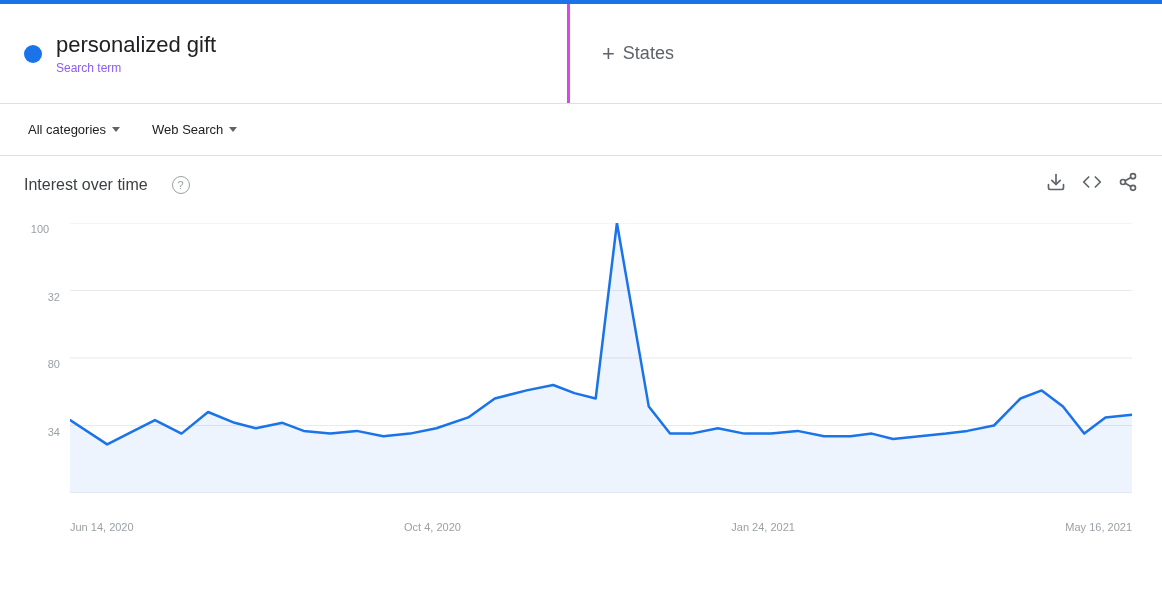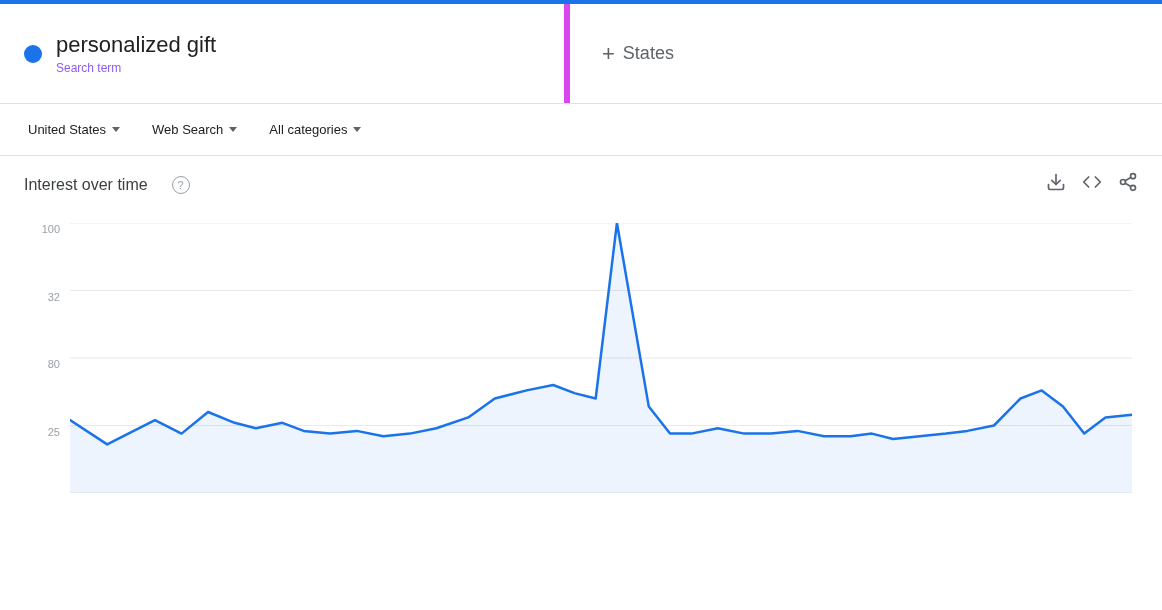--- a/index.html
+++ b/index.html
@@ -15,21 +15,21 @@
       display: flex;
       border-bottom: 1px solid #e0e0e0;
       height: 100px;
     }
 
     .search-term-left {
       display: flex;
       align-items: center;
       padding: 16px 24px;
       flex: 0 0 570px;
-      border-right: 6px solid #d946ef;
+      border-right: 3px solid #d946ef;
     }
 
     .blue-dot {
       width: 18px;
       height: 18px;
       border-radius: 50%;
       background: #1a73e8;
       margin-right: 14px;
       flex-shrink: 0;
     }
@@ -164,29 +164,25 @@
   <div class="compare-right">
     <button class="compare-btn">
       <span class="plus">+</span>
       <span>States</span>
     </button>
   </div>
 </div>
 
 <div class="filters-row">
   <button class="filter-btn">
-    <span>United States</span>
+    <span>All categories</span>
     <span class="chevron"></span>
   </button>
   <button class="filter-btn">
     <span>Web Search</span>
-    <span class="chevron"></span>
-  </button>
-  <button class="filter-btn">
-    <span>All categories</span>
     <span class="chevron"></span>
   </button>
 </div>
 
 <div class="interest-section">
   <div class="interest-header">
     <div class="interest-title">
       <h3>Interest over time</h3>
       <div class="help-icon">
         <span>?</span>
@@ -214,29 +210,35 @@
           <line x1="8.59" y1="13.51" x2="15.42" y2="17.49"></line>
           <line x1="15.41" y1="6.51" x2="8.59" y2="10.49"></line>
         </svg>
       </span>
     </div>
   </div>
 
   <div style="position:relative; padding: 10px 30px 50px 70px; height: 330px;">
     <div style="position:absolute; left:20px; top:10px; bottom:50px; display:flex; flex-direction:column-reverse; justify-content:space-between; width:40px;">
       <span style="font-size:11px;color:#9aa0a6;text-align:right;"></span>
-      <span style="font-size:11px;color:#9aa0a6;text-align:right;">25</span>
+      <span style="font-size:11px;color:#9aa0a6;text-align:right;">34</span>
       <span style="font-size:11px;color:#9aa0a6;text-align:right;">80</span>
       <span style="font-size:11px;color:#9aa0a6;text-align:right;">32</span>
-      <span style="font-size:11px;color:#9aa0a6;text-align:right;">100</span>
+      <span style="font-size:11px;color:#9aa0a6;text-align:center;">100</span>
     </div>
     <svg width="100%" height="270" style="display:block;" id="chart-svg" viewBox="0 0 1060 270" preserveAspectRatio="none">
 
       <line x1="0" y1="270" x2="1060" y2="270" stroke="#e8eaed" stroke-width="1"></line>
       <line x1="0" y1="202.5" x2="1060" y2="202.5" stroke="#e8eaed" stroke-width="1"></line>
       <line x1="0" y1="135" x2="1060" y2="135" stroke="#e8eaed" stroke-width="1"></line>
       <line x1="0" y1="67.5" x2="1060" y2="67.5" stroke="#e8eaed" stroke-width="1"></line>
       <line x1="0" y1="0" x2="1060" y2="0" stroke="#e8eaed" stroke-width="1"></line>
     <polygon points="0.0,270.0 0.0,197.1 37.1,221.4 63.6,207.9 84.8,197.1 111.3,210.6 137.8,189.0 164.3,199.8 185.5,205.2 212.0,199.8 233.2,207.9 259.7,210.6 286.2,207.9 312.7,213.3 339.2,210.6 365.7,205.2 397.5,194.4 424.0,175.5 455.8,167.4 482.3,162.0 503.5,170.1 524.7,175.5 545.9,0.0 577.7,183.6 598.9,210.6 620.1,210.6 646.6,205.2 673.1,210.6 699.6,210.6 726.1,207.9 752.6,213.3 779.1,213.3 800.3,210.6 821.5,216.0 848.0,213.3 874.5,210.6 895.7,207.9 922.2,202.5 948.7,175.5 969.9,167.4 991.1,183.6 1012.3,210.6 1033.5,194.4 1060.0,191.7 1060.0,270.0" fill="rgba(26,115,232,0.08)"></polygon>
         <polyline points="0.0,197.1 37.1,221.4 63.6,207.9 84.8,197.1 111.3,210.6 137.8,189.0 164.3,199.8 185.5,205.2 212.0,199.8 233.2,207.9 259.7,210.6 286.2,207.9 312.7,213.3 339.2,210.6 365.7,205.2 397.5,194.4 424.0,175.5 455.8,167.4 482.3,162.0 503.5,170.1 524.7,175.5 545.9,0.0 577.7,183.6 598.9,210.6 620.1,210.6 646.6,205.2 673.1,210.6 699.6,210.6 726.1,207.9 752.6,213.3 779.1,213.3 800.3,210.6 821.5,216.0 848.0,213.3 874.5,210.6 895.7,207.9 922.2,202.5 948.7,175.5 969.9,167.4 991.1,183.6 1012.3,210.6 1033.5,194.4 1060.0,191.7" fill="none" stroke="#1a73e8" stroke-width="2.5" stroke-linejoin="round" stroke-linecap="round"></polyline>
       </svg>
+    <div style="position:absolute; bottom:10px; left:70px; right:30px; display:flex; justify-content:space-between;">
+      <span style="font-size:11px;color:#9aa0a6;">Jun 14, 2020</span>
+      <span style="font-size:11px;color:#9aa0a6;">Oct 4, 2020</span>
+      <span style="font-size:11px;color:#9aa0a6;">Jan 24, 2021</span>
+      <span style="font-size:11px;color:#9aa0a6;">May 16, 2021</span>
+    </div>
   </div>
 </div>
 
 </body></html>

